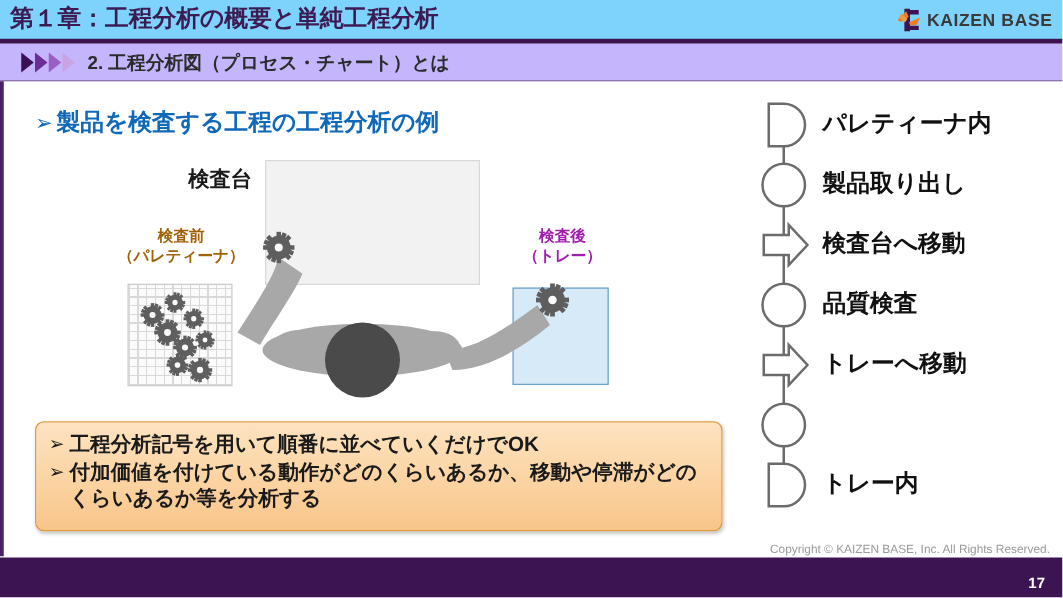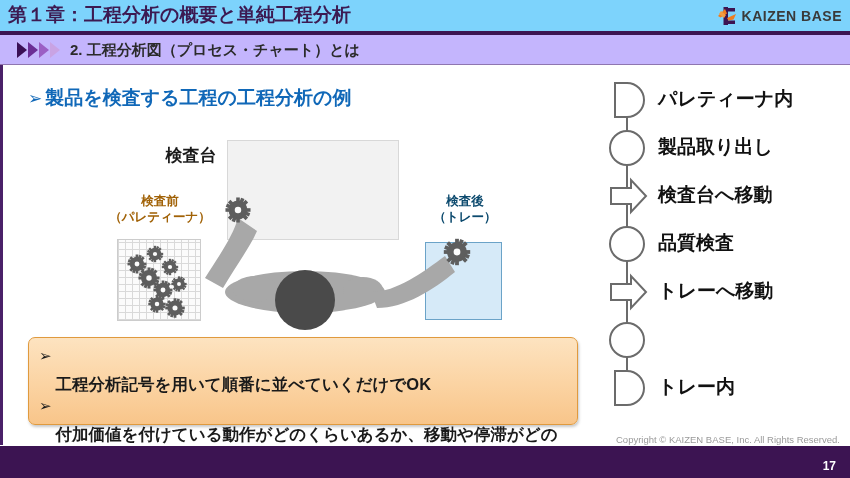--- a/index.html
+++ b/index.html
@@ -60,21 +60,21 @@
   .body-heading{
     position:absolute;left:28px;top:85px;
     font-size:19px;font-weight:bold;color:#1068b8;
     white-space:nowrap;
   }
   .body-heading .bullet{
     color:#1068b8;font-size:17px;margin-right:3px;
   }
 
   
-  .illus{position:absolute;left:90px;top:132px;width:420px;height:200px;margin-left:15px;}
+  .illus{position:absolute;left:90px;top:120px;width:420px;height:200px;}
   .inspect-table{
     position:absolute;left:122px;top:8px;width:172px;height:100px;
     background:#f2f2f2;border:1px solid #d8d8d8;box-sizing:border-box;
   }
   .inspect-table-label{
     position:absolute;left:0;top:12px;width:172px;text-align:center;
     font-size:17px;font-weight:bold;color:#1a1a1a;
   }
   .pallet{
     position:absolute;left:12px;top:107px;width:84px;height:82px;
@@ -87,38 +87,38 @@
   .tray{
     position:absolute;left:320px;top:110px;width:77px;height:78px;
     background:#d6eaf8;border:1px solid #6ba3c8;box-sizing:border-box;
   }
   .label-before{
     position:absolute;left:-4px;top:62px;width:118px;text-align:center;
     font-size:12.5px;font-weight:bold;color:#a16207;line-height:1.25;
   }
   .label-after{
     position:absolute;left:305px;top:62px;width:110px;text-align:center;
-    font-size:12.5px;font-weight:bold;color:#0c4a6e;line-height:1.25;
+    font-size:12.5px;font-weight:bold;color:#a21caf;line-height:1.25;
   }
 
   
   .callout{
     position:absolute;left:28px;top:337px;width:550px;height:88px;
     background:linear-gradient(180deg,#fde3c0 0%,#fbd3a2 55%,#f8c58a 100%);
     border:1.5px solid #e09a3e;border-radius:7px;box-sizing:border-box;
     box-shadow:1px 2px 3px rgba(0,0,0,.22);
     padding:8px 12px 8px 10px;
   }
   .callout-line{
     display:flex;align-items:flex-start;
     font-size:16.5px;font-weight:bold;color:#1a1a1a;
     line-height:1.28;margin-bottom:1px;
   }
   .callout-line .bullet{margin-right:4px;flex:0 0 auto;font-size:15px;line-height:1.3;}
-  .callout-line .txt{flex:1 1 auto;margin-top:28px;}
+  .callout-line .txt{flex:1 1 auto;}
 
   
   .chart{position:absolute;left:600px;top:78px;width:250px;height:340px;}
   .chart-row{position:absolute;left:0;height:46px;width:250px;}
   .sym{position:absolute;left:5px;top:0;width:44px;height:44px;}
   .chart-label{
     position:absolute;left:58px;top:8px;
     font-size:19px;font-weight:bold;color:#111111;white-space:nowrap;
   }
 

